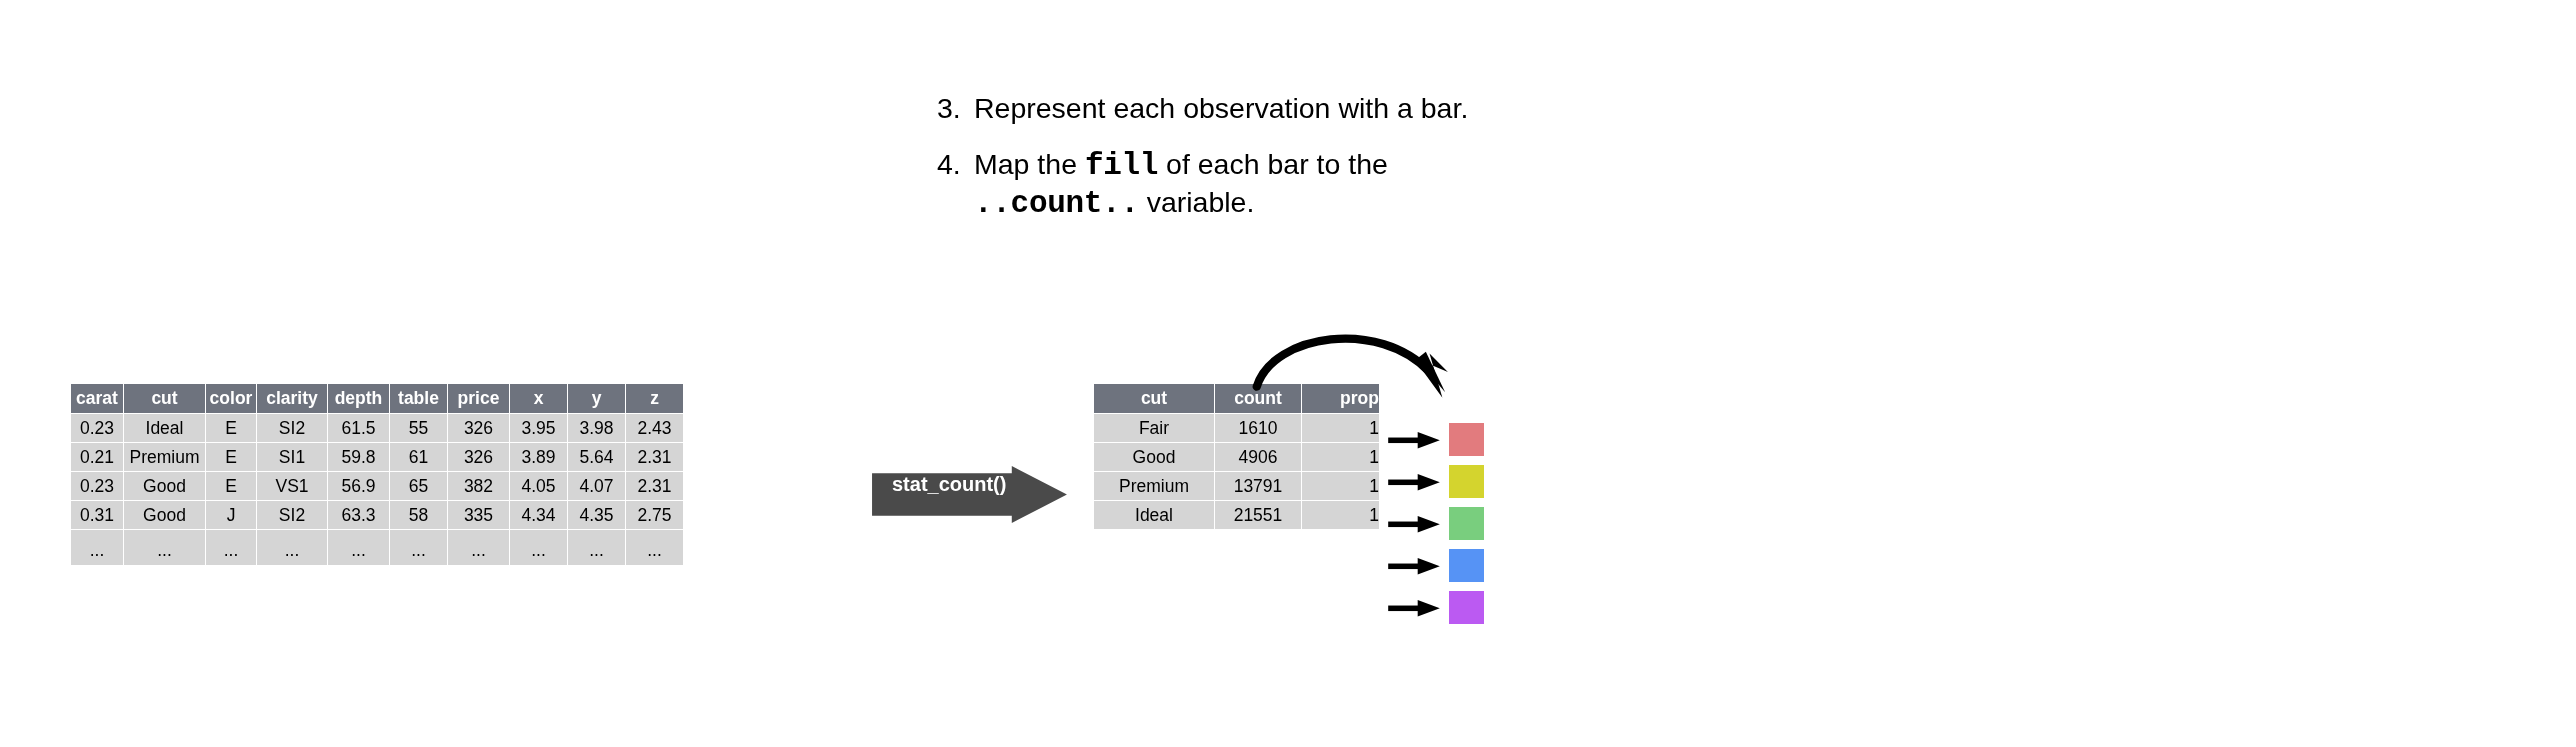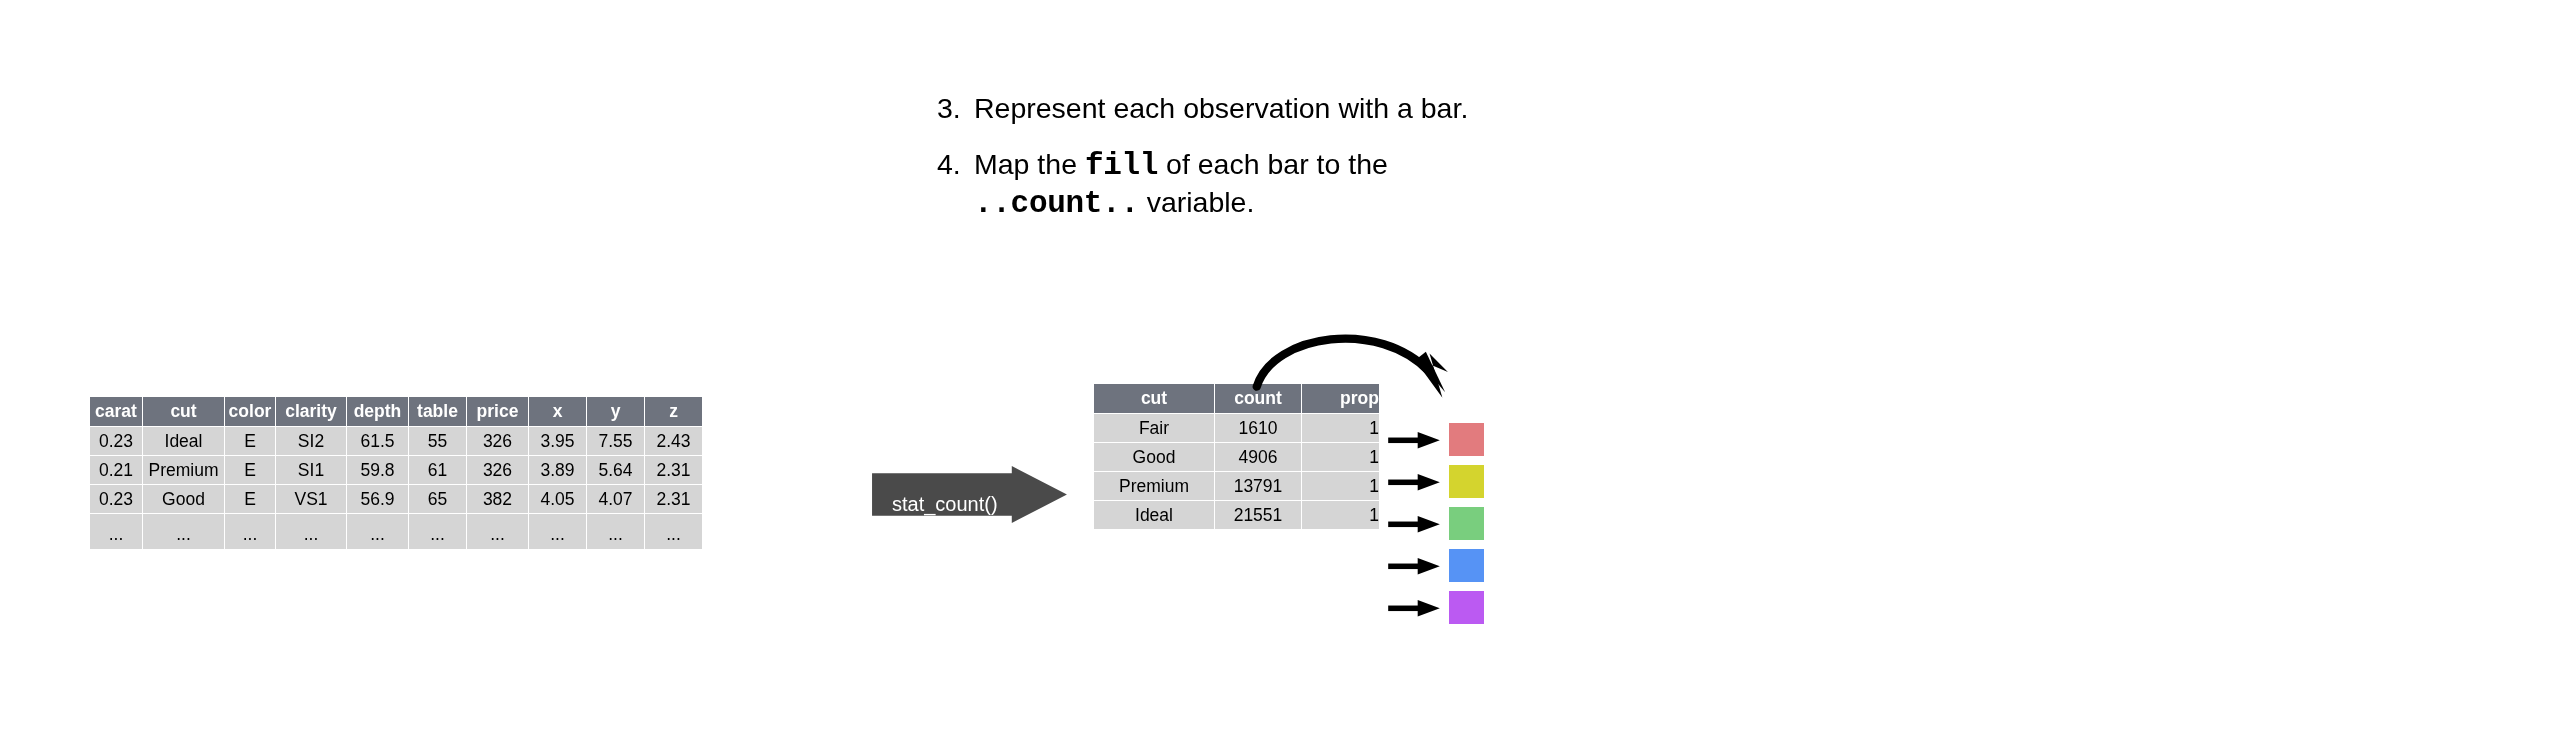--- a/index.html
+++ b/index.html
@@ -82,22 +82,21 @@
   }
   .dtable tr.ellipsis-row td {
     height: 31px;
     vertical-align: bottom;
     padding-bottom: 3.7px;
   }
 
   
   #diamonds-table {
     left: 70px;
-    top: 396px;
-    margin-left: 19px;
+    top: 383px;
   }
   #diamonds-table th:nth-child(1),
   #diamonds-table td:nth-child(1) { width: 52px; }
   #diamonds-table th:nth-child(2),
   #diamonds-table td:nth-child(2) { width: 81px; }
   #diamonds-table th:nth-child(3),
   #diamonds-table td:nth-child(3) { width: 50px; }
   #diamonds-table th:nth-child(4),
   #diamonds-table td:nth-child(4) { width: 70px; }
   #diamonds-table th:nth-child(5),
@@ -129,23 +128,23 @@
   .stat-arrow {
     position: absolute;
     left: 872px;
     top: 466px;
     width: 195px;
     height: 57px;
   }
   .stat-arrow-label {
     position: absolute;
     left: 20px;
-    top: 27px;
+    top: 7px;
     font-size: 20px;
-    font-weight: normal;
+    font-weight: bold;
     color: #ffffff;
     white-space: nowrap;
   }
 
   
   .swatch-col {
     position: absolute;
     left: 1386px;
     top: 419px;
   }
@@ -212,21 +211,21 @@
     <tbody>
         <tr>
           <td>0.23</td>
           <td>Ideal</td>
           <td>E</td>
           <td>SI2</td>
           <td>61.5</td>
           <td>55</td>
           <td>326</td>
           <td>3.95</td>
-          <td>7.55</td>
+          <td>3.98</td>
           <td>2.43</td>
         </tr>
         <tr>
           <td>0.21</td>
           <td>Premium</td>
           <td>E</td>
           <td>SI1</td>
           <td>59.8</td>
           <td>61</td>
           <td>326</td>
@@ -239,20 +238,32 @@
           <td>Good</td>
           <td>E</td>
           <td>VS1</td>
           <td>56.9</td>
           <td>65</td>
           <td>382</td>
           <td>4.05</td>
           <td>4.07</td>
           <td>2.31</td>
         </tr>
+        <tr>
+          <td>0.31</td>
+          <td>Good</td>
+          <td>J</td>
+          <td>SI2</td>
+          <td>63.3</td>
+          <td>58</td>
+          <td>335</td>
+          <td>4.34</td>
+          <td>4.35</td>
+          <td>2.75</td>
+        </tr>
         <tr class="ellipsis-row">
           <td>...</td>
           <td>...</td>
           <td>...</td>
           <td>...</td>
           <td>...</td>
           <td>...</td>
           <td>...</td>
           <td>...</td>
           <td>...</td>

